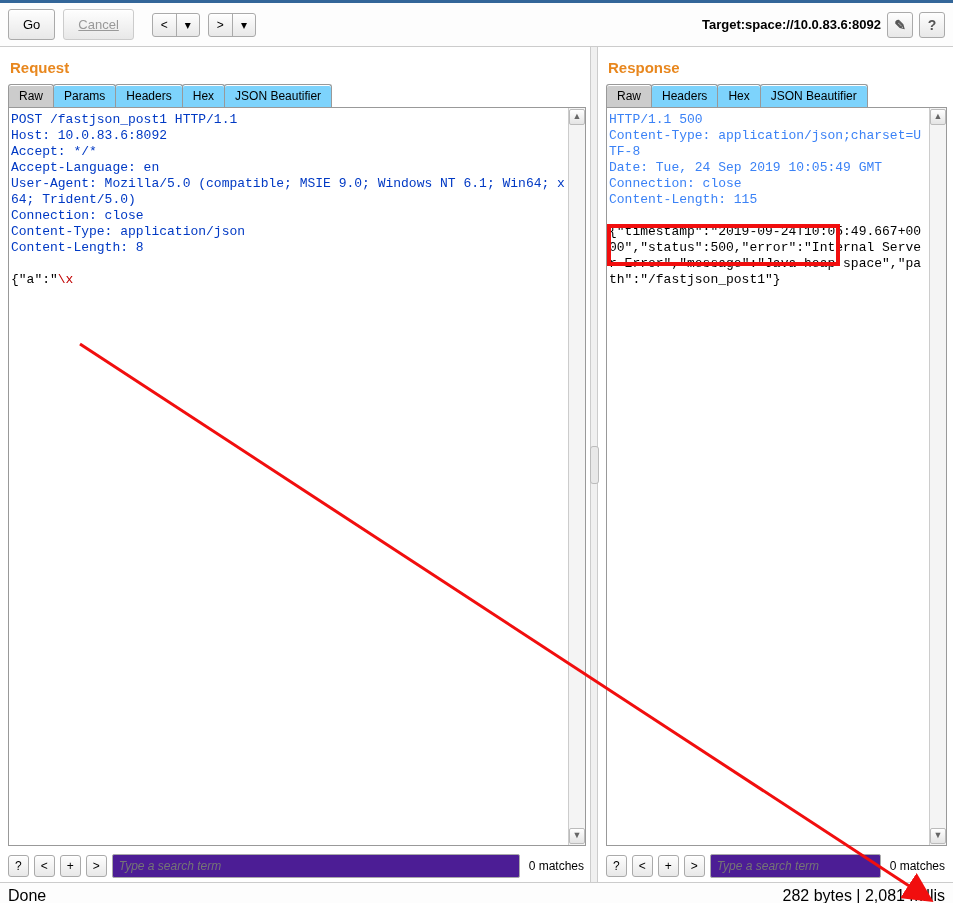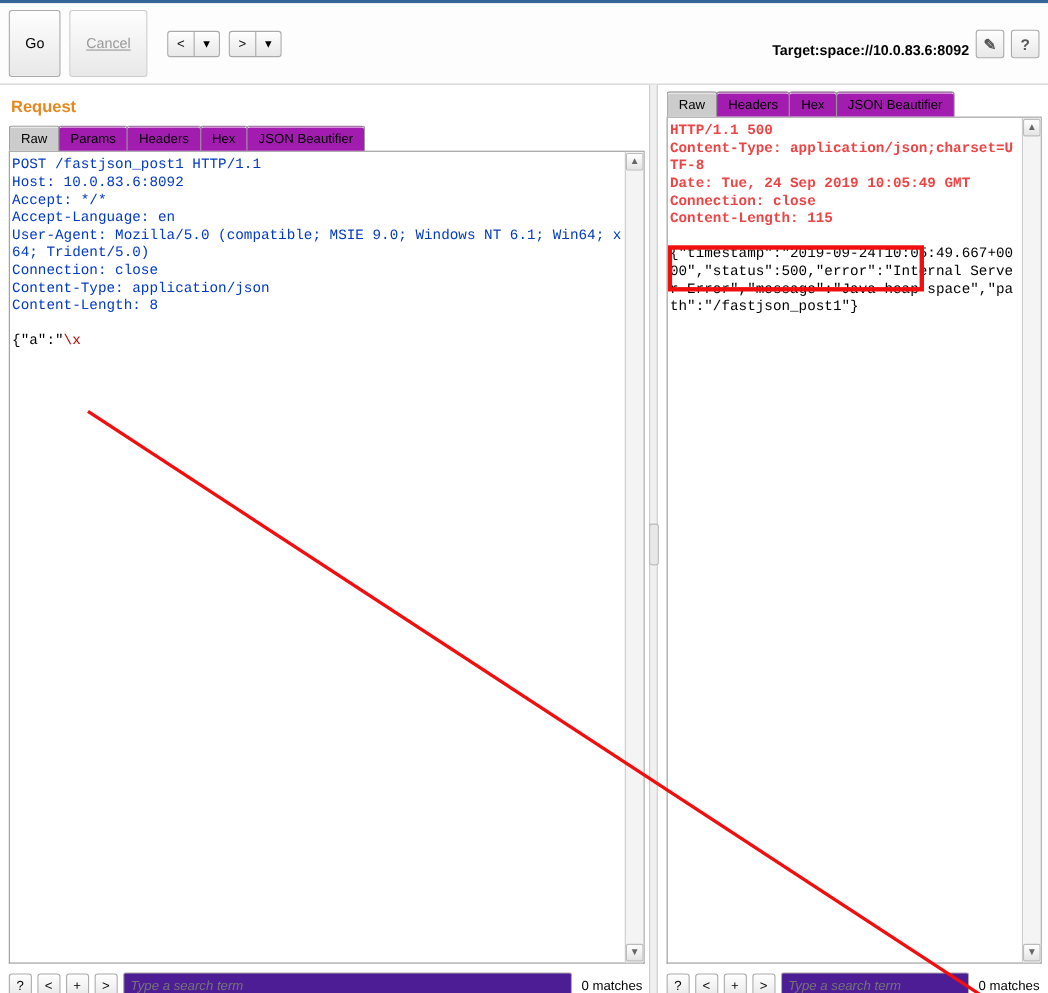--- a/index.html
+++ b/index.html
@@ -19,21 +19,21 @@
   .toolbar {
     display: flex;
     align-items: center;
     padding: 6px 8px;
     border-bottom: 1px solid #ccc;
     background: #fdfdfd;
   }
   .btn {
     border: 1px solid #aaa;
     background: linear-gradient(#fefefe,#e8e8e8);
-    padding: 22px 14px;
+    padding: 7px 14px;
     border-radius: 3px;
     font-size: 13px;
     cursor: pointer;
     margin-right: 8px;
     box-shadow: inset 0 1px 0 #fff;
   }
   .btn.disabled {
     color: #999;
     border-color: #ccc;
     cursor: default;
@@ -58,21 +58,21 @@
   .combo-btn > span {
     padding:4px 8px;
     cursor:pointer;
   }
   .combo-btn > span:first-child{
     border-right:1px solid #aaa;
   }
   .target-area {
     margin-left: auto;
     display: flex;
-    align-items: flex-end;
+    align-items: center;
     font-size: 13px;
     font-weight: bold;
   }
   .icon-btn {
     border:1px solid #aaa;
     background: linear-gradient(#fefefe,#e8e8e8);
     width:24px;
     height:24px;
     border-radius:3px;
     margin-left:6px;
@@ -126,21 +126,21 @@
     align-items:flex-start;
     border-bottom:1px solid #999;
     margin: 0 0 0 0;
   }
   .tab {
     border:1px solid #999;
     border-bottom:none;
     padding:4px 10px;
     font-size:12px;
     margin-right:-1px;
-    background: #a21caf;
+    background: #7dd3fc;
     border-top-left-radius:3px;
     border-top-right-radius:3px;
     cursor:pointer;
     box-shadow: inset 0 1px 0 #fff;
   }
   .tab.active {
     background: #ccc;
   }
   .editor-wrap{
     position:relative;
@@ -158,21 +158,21 @@
     font-family: "Courier New", monospace;
     font-size: 13px;
     line-height: 16px;
     white-space: pre-wrap;
     word-break: break-all;
     overflow:auto;
     position: relative;
   }
   .editor .blue { color:#0039c4; }
   .editor .red  { color:#c00000; }
-  .editor.response .blue { color:#ef4444;font-weight:bold; }
+  .editor.response .blue { color:#3b82f6; }
   .scrollbar-v {
     width:16px;
     background:#f4f4f4;
     border-left:1px solid #ccc;
     display:flex;
     flex-direction:column;
     align-items:center;
   }
   .sb-btn{
     width:14px;
@@ -299,20 +299,21 @@
       <input class="search-field" placeholder="Type a search term" style="">
       <span class="matches">0 matches</span>
     </div>
   </div>
 
   <div class="splitter">
     <div class="splitter-grip"></div>
   </div>
 
   <div class="pane right">
+    <div class="pane-title">Response</div>
     <div class="tabs">
       <div class="tab active">Raw</div>
       <div class="tab">Headers</div>
       <div class="tab">Hex</div>
       <div class="tab">JSON Beautifier</div>
     </div>
     <div class="editor-wrap">
       <div class="editor response"><span class="blue">HTTP/1.1 500</span>
 <span class="blue">Content-Type: application/json;charset=UTF-8</span>
 <span class="blue">Date: Tue, 24 Sep 2019 10:05:49 GMT</span>

